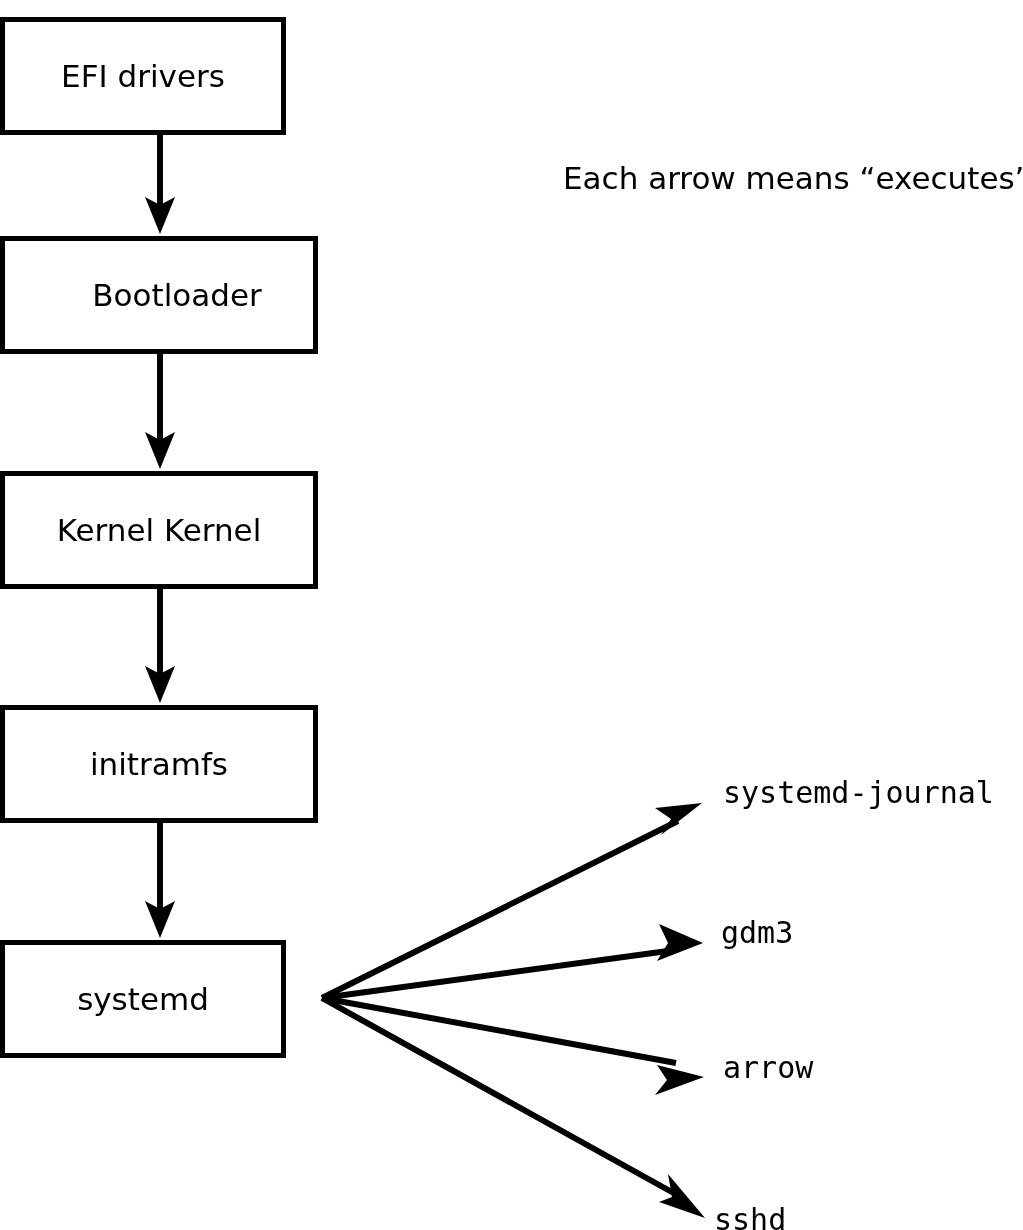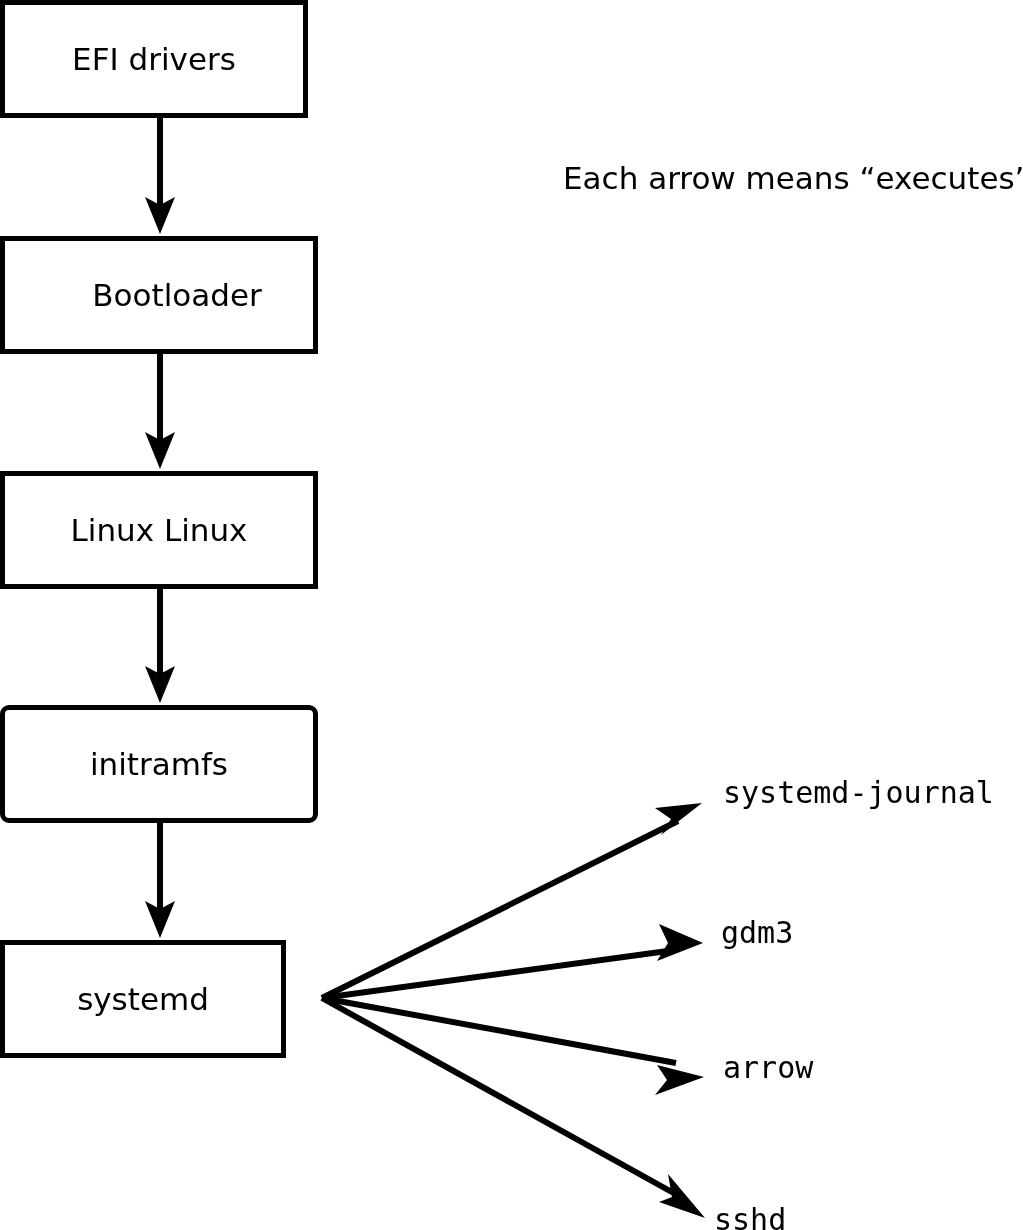--- a/index.html
+++ b/index.html
@@ -100,33 +100,33 @@
       <line x1="322" y1="998" x2="676" y2="1063" stroke="#000" stroke-width="6"></line>
       <polygon points="704,1077 657,1065 667,1080 655,1095" fill="#000"></polygon>
     </g>
 
     <g>
       <line x1="322" y1="998" x2="679" y2="1196" stroke="#000" stroke-width="6"></line>
       <polygon points="705,1218 659,1202 672,1197 668,1174" fill="#000"></polygon>
     </g>
   </svg>
 
-  <div class="box" style="left:0px; top:0px; width:308px; height:118px;">
+  <div class="box" style="left:0px; top:17px; width:286px; height:118px;">
     <span class="box-label">EFI drivers</span>
   </div>
 
   <div class="box" style="left:0px; top:236px; width:318px; height:118px;padding-left:36px;">
     <span class="box-label">Bootloader</span>
   </div>
 
   <div class="box" style="left:0px; top:471px; width:318px; height:118px;">
-    <span class="box-label">Linux Linux</span>
+    <span class="box-label">Kernel Kernel</span>
   </div>
 
-  <div class="box" style="left:0px; top:705px; width:318px; height:118px;border-radius:9px;">
+  <div class="box" style="left:0px; top:705px; width:318px; height:118px;">
     <span class="box-label">initramfs</span>
   </div>
 
   <div class="box" style="left:0px; top:940px; width:286px; height:118px;">
     <span class="box-label">systemd</span>
   </div>
 
   <div class="caption" style="left:563px; top:163px;">Each arrow means “executes”.</div>
 
   <div class="leaf-label" style="left:723px; top:778px;">systemd-journal</div>

